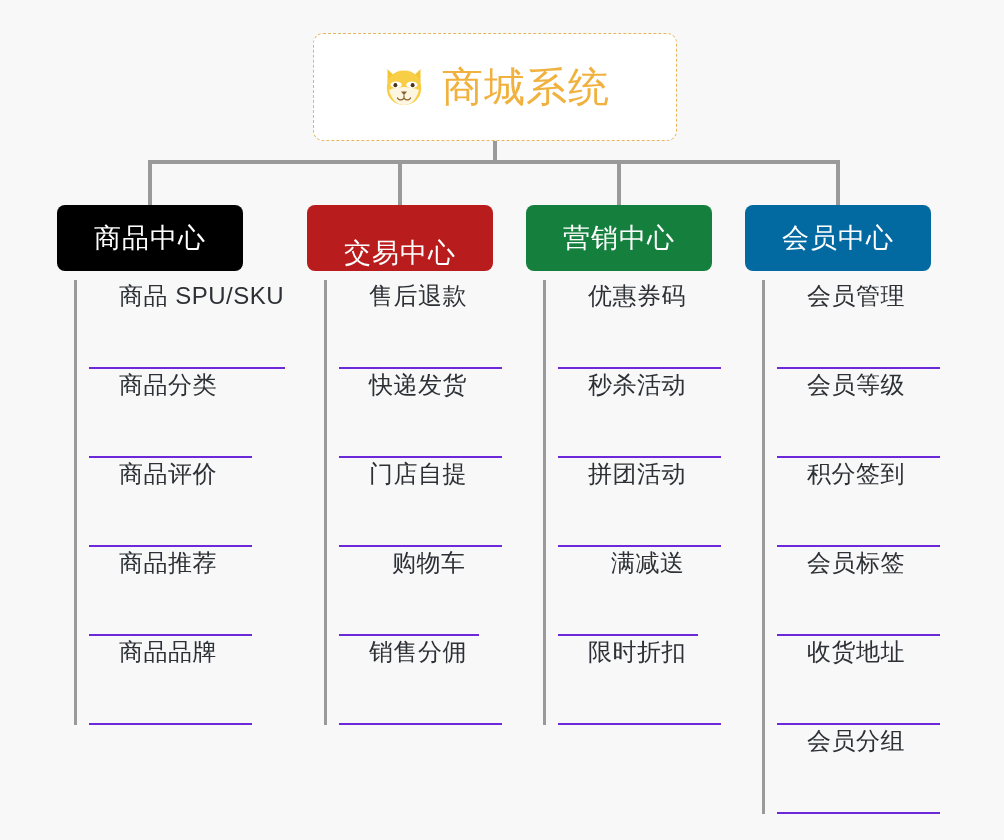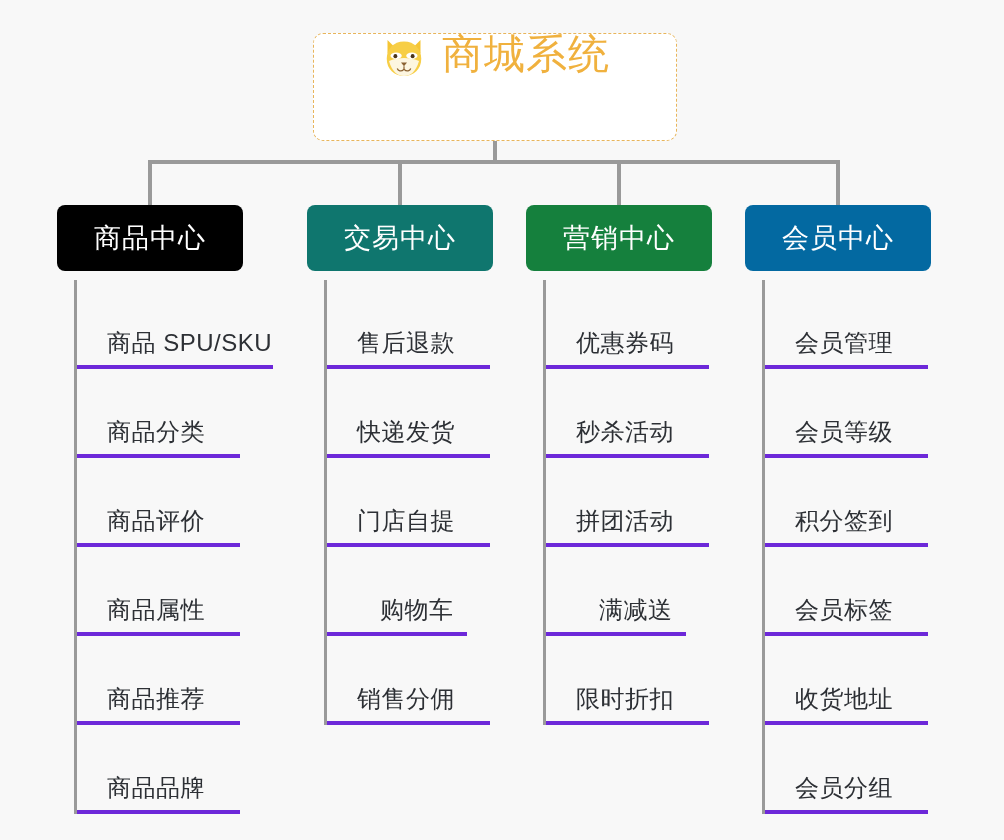--- a/index.html
+++ b/index.html
@@ -25,21 +25,21 @@
     position: absolute;
     left: 313px;
     top: 33px;
     width: 364px;
     height: 108px;
     background: #FFFFFF;
     border: 1px dashed #E8B55B;
     border-radius: 10px;
     box-sizing: border-box;
     display: flex;
-    align-items: flex-start;
+    align-items: center;
     justify-content: center;
     gap: 14px;
     font-family: Liberation Serif, serif;
   }
   #root-node .root-label {
     color: #F0B13E;
     font-size: 41px;
     line-height: 1;
     letter-spacing: 1px;
     white-space: nowrap;
@@ -96,39 +96,39 @@
     align-items: center;
     justify-content: center;
     color: #FFFFFF;
     font-size: 27px;
     letter-spacing: 1px;
     box-sizing: border-box;
   }
 
   
   .branch-blue   .header-box { background: #000000; }
-  .branch-red    .header-box { background: #0f766e; }
+  .branch-red    .header-box { background: #b91c1c; align-items: flex-end; }
   .branch-orange .header-box { background: #15803d; }
   .branch-green  .header-box { background: #0369a1; }
 
   
   .leaf-list {
     position: relative;
     margin-top: 9px;
     margin-left: 17px;
     padding-left: 0;
     border-left: 3px solid #9A9A9A;
   }
   .leaf-item {
     position: relative;
     height: 89px;
     box-sizing: border-box;
     display: flex;
-    align-items: flex-end;
-    border-bottom: 4px solid #6d28d9;
+    border-bottom: 2px solid #6d28d9;
+    margin-left: 12px;
   }
   .leaf-label {
     display: block;
     padding-left: 30px;
     padding-bottom: 6px;
     color: #2D3035;
     font-size: 24px;
     white-space: nowrap;
     letter-spacing: 0.5px;
   }
@@ -175,23 +175,20 @@
       <div class="leaf-item w-wide">
           <span class="leaf-label">商品 SPU/SKU</span>
         </div>
       <div class="leaf-item w-normal">
           <span class="leaf-label">商品分类</span>
         </div>
       <div class="leaf-item w-normal">
           <span class="leaf-label">商品评价</span>
         </div>
       <div class="leaf-item w-normal">
-          <span class="leaf-label">商品属性</span>
-        </div>
-      <div class="leaf-item w-normal">
           <span class="leaf-label">商品推荐</span>
         </div>
       <div class="leaf-item w-normal">
           <span class="leaf-label">商品品牌</span>
         </div>
     </div>
   </div>
 
   <div class="column col-1 branch-red">
     <div class="header-box">

